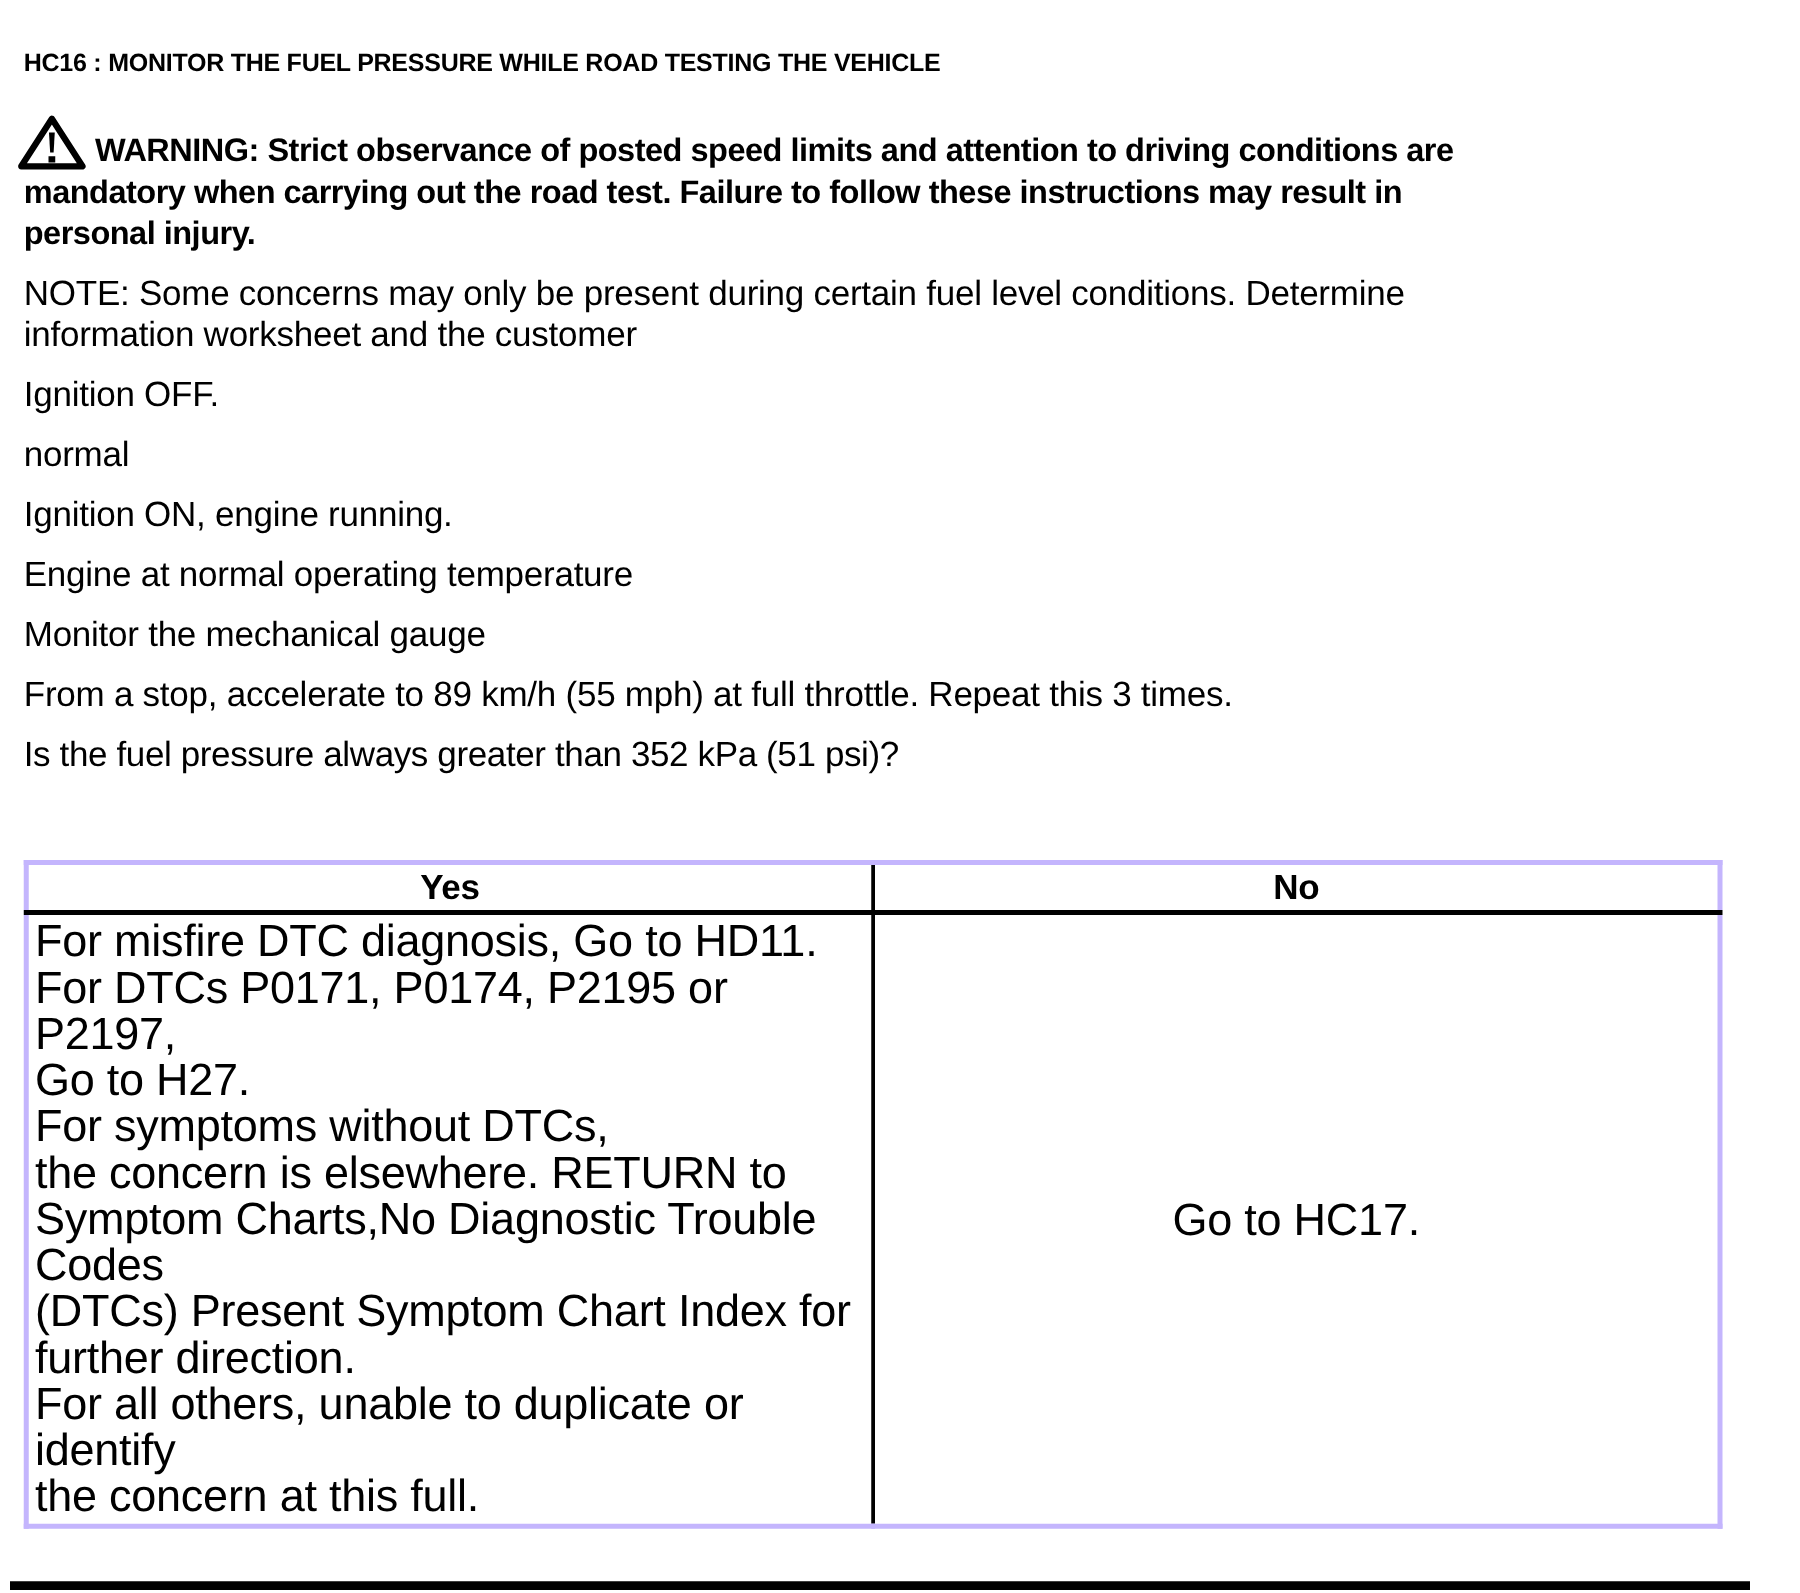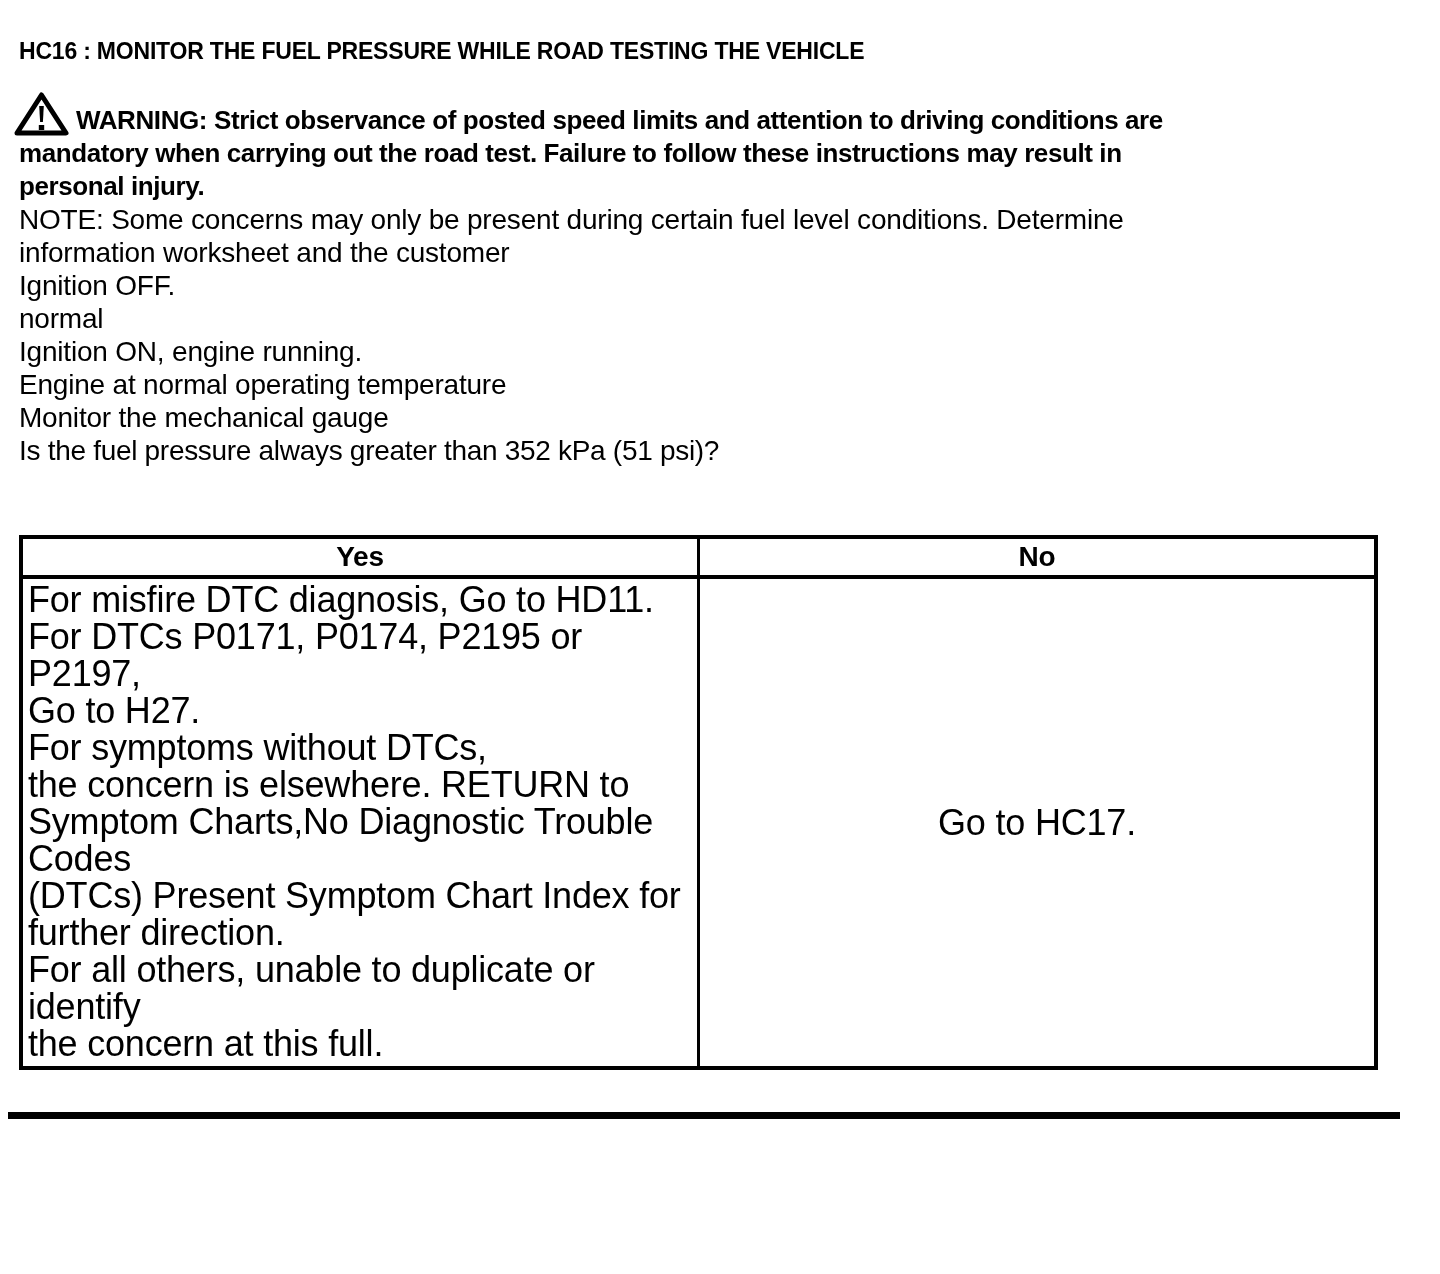--- a/index.html
+++ b/index.html
@@ -6,57 +6,58 @@
   html, body { background:#ffffff; }
   body {
     width:1440px; height:1274px; overflow:hidden;
     font-family:"Liberation Sans", sans-serif;
     color:#000000;
     -webkit-font-smoothing:none;
   }
   .page { width:1440px; height:1274px; padding:38px 20px 0 19px; }
 
   .title {
-    font-size:23px; font-weight:bold; line-height:26px;
+    font-size:20px; font-weight:bold; line-height:26px;
     letter-spacing:-0.2px;
   }
 
   .warning {
     margin-top:40px;
     font-size:26px; font-weight:bold; line-height:33px;
     letter-spacing:-0.4px;
     max-width:1360px;
   }
   .warn-icon {
     float:left; width:57px; height:46px;
     margin:-13px 6px 0 -6px;
   }
   .warn-icon svg { display:block; width:57px; height:46px; }
 
   .para {
+    margin-top:15px;
     font-size:28px; line-height:33px;
     letter-spacing:-0.2px;
     max-width:1365px;
   }
   .para.question {
     font-weight:normal;
     letter-spacing:-0.3px;
   }
 
   table.decision {
     margin-top:68px;
     width:1359px;
     border-collapse:collapse;
     table-layout:fixed;
   }
   table.decision, table.decision th, table.decision td {
     border:0;
   }
   table.decision {
-    border:4px solid #000000;
+    border:4px solid #c4b5fd;
   }
   table.decision th {
     font-size:28px; font-weight:bold;
     height:40px; line-height:36px;
     text-align:center; vertical-align:middle;
     border-bottom:4px solid #000000;
     letter-spacing:-0.2px;
   }
   table.decision th.col-no,
   table.decision td.no-cell {
@@ -118,20 +119,23 @@
     </div>
   <div class="para">
       <div class="tline">Ignition ON, engine running.</div>
     </div>
   <div class="para">
       <div class="tline">Engine at normal operating temperature</div>
     </div>
   <div class="para">
       <div class="tline">Monitor the mechanical gauge</div>
     </div>
+  <div class="para">
+      <div class="tline">From a stop, accelerate to 89 km/h (55 mph) at full throttle. Repeat this 3 times.</div>
+    </div>
 
   <div class="para question">Is the fuel pressure always greater than 352 kPa (51 psi)?</div>
 
   <table class="decision">
     <thead>
       <tr>
         <th class="col-yes">Yes</th>
         <th class="col-no">No</th>
       </tr>
     </thead>

